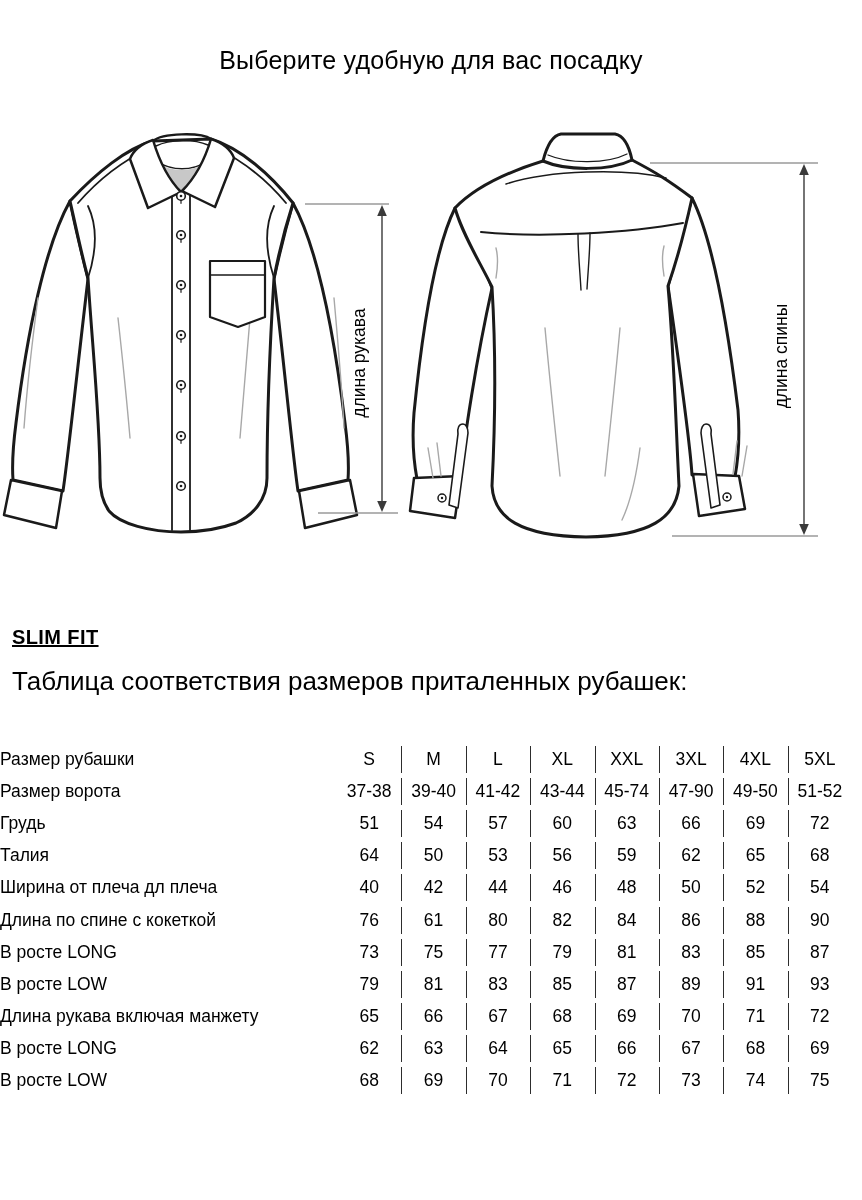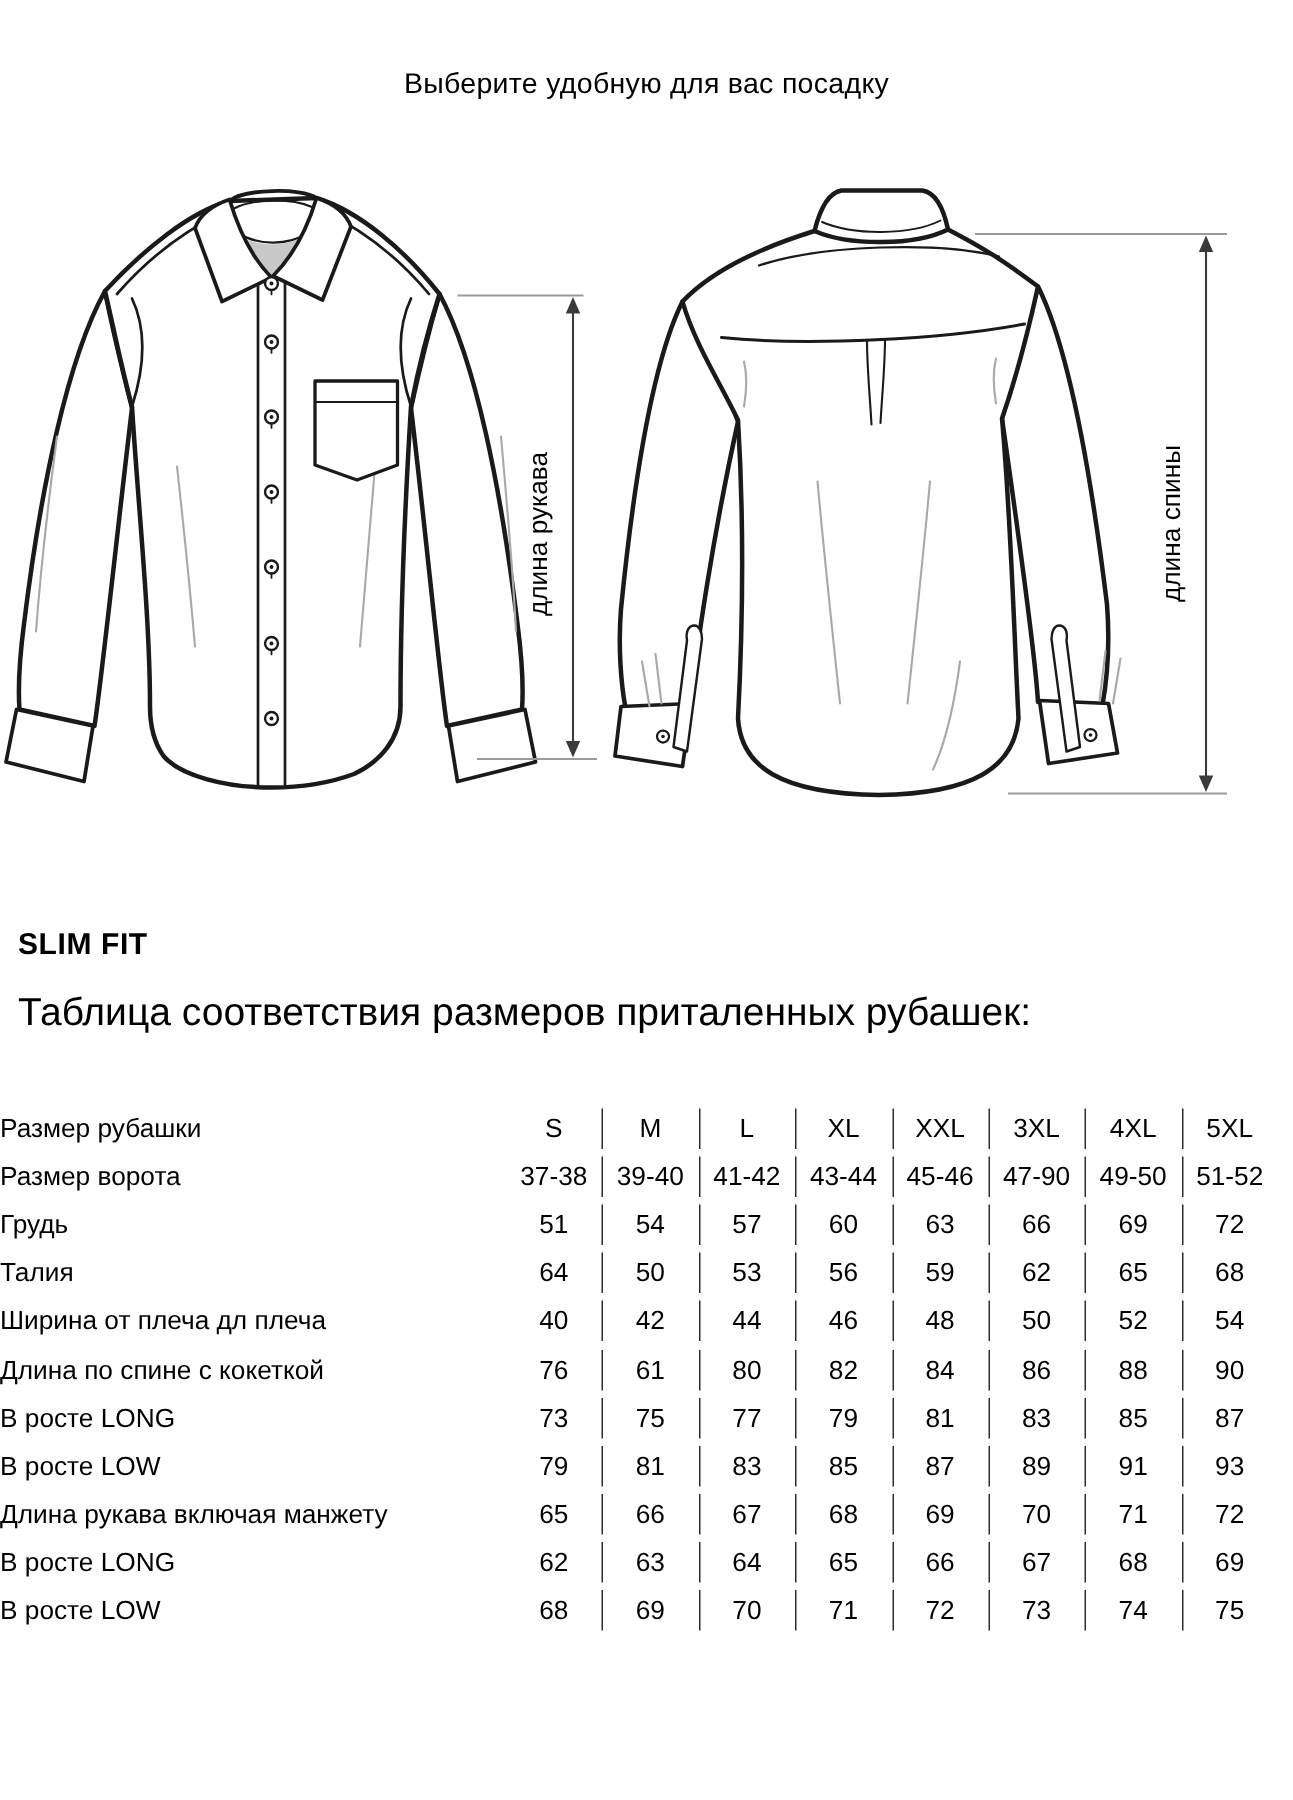--- a/index.html
+++ b/index.html
@@ -1,20 +1,20 @@
 <!DOCTYPE html>
 <html><head>
 <meta charset="utf-8">
 <style>
   html,body{margin:0;padding:0;background:#fff;}
   body{width:862px;height:1200px;overflow:hidden;color:#000;
        font-family:"Liberation Sans", sans-serif;}
-  .title{font-size:19px;font-weight:400;text-align:center;margin:46px 0 0 0;letter-spacing:.2px;}
+  .title{font-size:25px;font-weight:400;text-align:center;margin:46px 0 0 0;letter-spacing:.2px;}
   svg.diagram{display:block;margin:53px 0 0 0;}
-  .fit-heading{font-size:20px;font-weight:700;margin:28px 0 0 12px;letter-spacing:.4px;}
+  .fit-heading{font-size:20px;font-weight:700;margin:28px 0 0 12px;letter-spacing:.4px;text-decoration:underline;}
   .table-caption{font-size:26px;font-weight:400;margin:17px 0 0 12px;}
   table.sizes{margin:46px 0 0 0;border-collapse:collapse;table-layout:fixed;width:852px;
               font-size:17.5px;}
   table.sizes td{height:32.2px;padding:0;vertical-align:middle;white-space:nowrap;}
   td.lbl{padding-left:10px;text-align:left;}
   td.val{text-align:center;}
   td.val + td.val{background:linear-gradient(#2d2d2d,#2d2d2d) no-repeat left center;
                   background-size:1.3px 27px;}
   .dim-label{font-family:"Liberation Sans", sans-serif;font-size:17.5px;fill:#000;}
   .ink{stroke:#1a1a1a;fill:#fff;}
@@ -197,21 +197,21 @@
           <td class="val">3XL</td>
           <td class="val">4XL</td>
           <td class="val">5XL</td>
         </tr>
         <tr>
           <td class="lbl">Размер ворота</td>
           <td class="val">37-38</td>
           <td class="val">39-40</td>
           <td class="val">41-42</td>
           <td class="val">43-44</td>
-          <td class="val">45-46</td>
+          <td class="val">45-74</td>
           <td class="val">47-90</td>
           <td class="val">49-50</td>
           <td class="val">51-52</td>
         </tr>
         <tr>
           <td class="lbl">Грудь</td>
           <td class="val">51</td>
           <td class="val">54</td>
           <td class="val">57</td>
           <td class="val">60</td>

